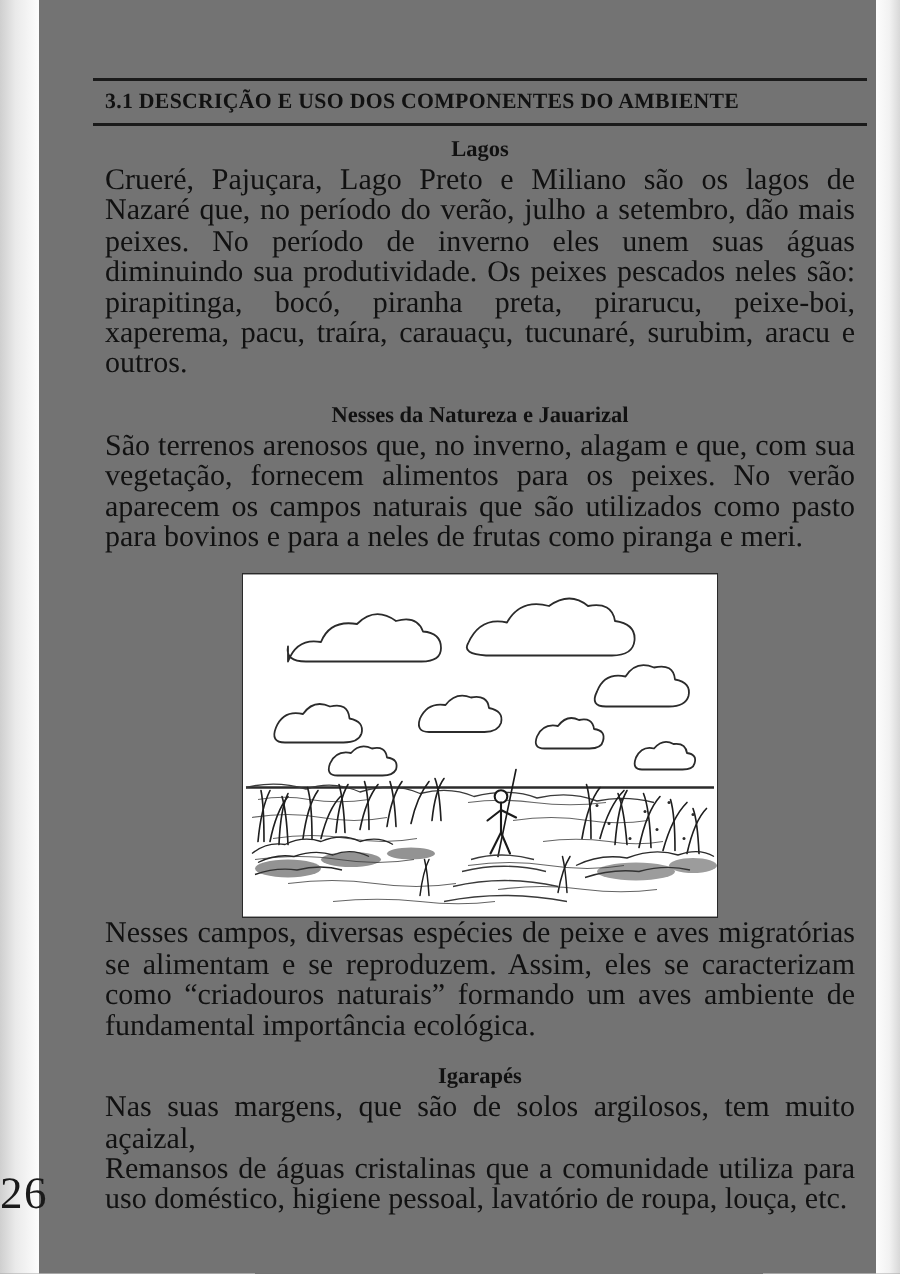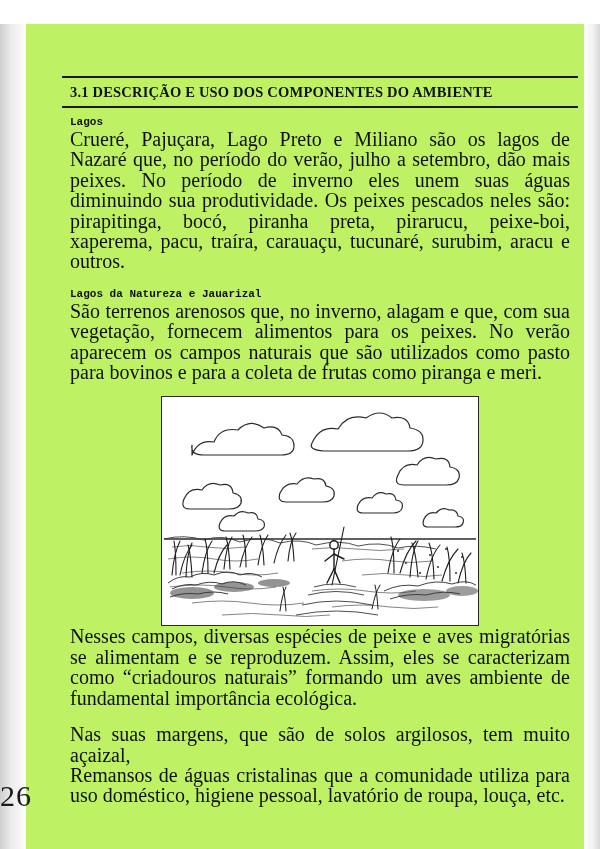--- a/index.html
+++ b/index.html
@@ -11,22 +11,21 @@
     width: 600px;
     height: 849px;
     font-family: "Liberation Serif", serif;
     color: #111;
     position: relative;
     overflow: hidden;
   }
   .page {
     position: absolute;
     inset: 0;
-    background: #bef264;
-    margin-top: 24px;
+    background: #737373;
   }
   
   .page::before {
     content: "";
     position: absolute;
     left: 0; top: 0; bottom: 0;
     width: 26px;
     background: linear-gradient(to right, #cfcfcf 0%, #eaeaea 40%, #fdfdfd 100%);
     pointer-events: none;
   }
@@ -69,24 +68,25 @@
   }
 
   .body-col {
     position: absolute;
     left: 8px;
     top: 92px;
     width: 500px;
   }
 
   h3.sub {
-    font-size: 11px;
+    font-size: 15px;
     font-weight: bold;
     margin: 0 0 1px 0;
-    font-family: Liberation Mono, monospace;
+    font-family: Liberation Serif, serif;
+    text-align: center;
   }
   p.para {
     font-size: 20px;
     line-height: 20.4px;
     margin: 0;
     text-align: justify;
     font-family: "Liberation Serif", serif;
   }
   .gap-lg { height: 16px; }
 
@@ -131,22 +131,22 @@
       <span class="bar-text">3.1 DESCRIÇÃO E USO DOS COMPONENTES DO AMBIENTE</span>
     </div>
 
     <div class="body-col">
 
       <h3 class="sub">Lagos</h3>
       <p class="para">Crueré, Pajuçara, Lago Preto e Miliano são os lagos de Nazaré que, no período do verão, julho a setembro, dão mais peixes. No período de inverno eles unem suas águas diminuindo sua produtividade. Os peixes pescados neles são: pirapitinga, bocó, piranha preta, pirarucu, peixe-boi, xaperema, pacu, traíra, carauaçu, tucunaré, surubim, aracu e outros.</p>
 
       <div class="gap-lg"></div>
 
-      <h3 class="sub">Lagos da Natureza e Jauarizal</h3>
-      <p class="para">São terrenos arenosos que, no inverno, alagam e que, com sua vegetação, fornecem alimentos para os peixes. No verão aparecem os campos naturais que são utilizados como pasto para bovinos e para a coleta de frutas como piranga e meri.</p>
+      <h3 class="sub">Nesses da Natureza e Jauarizal</h3>
+      <p class="para">São terrenos arenosos que, no inverno, alagam e que, com sua vegetação, fornecem alimentos para os peixes. No verão aparecem os campos naturais que são utilizados como pasto para bovinos e para a neles de frutas como piranga e meri.</p>
 
       <div class="figure-wrap">
         <div class="figure">
           <svg width="316" height="228" viewBox="0 0 316 228" xmlns="http://www.w3.org/2000/svg">
             <rect x="0" y="0" width="316" height="228" fill="#ffffff"></rect>
 
             <g stroke="#2b2b2b" stroke-width="1.2" fill="#ffffff" stroke-linecap="round" stroke-linejoin="round">
               <path d="M30 58 q6 -16 22 -13 q6 -15 24 -12 q12 -12 26 -2 q14 -4 18 7 q12 1 12 11 q0 9 -13 9 l-77 0 q-14 0 -12 -10 z"></path>
               <path d="M150 46 q8 -18 26 -14 q9 -16 28 -11 q14 -10 26 0 q16 -3 18 10 q14 2 13 13 q-1 10 -15 10 l-84 0 q-16 -1 -12 -8 z"></path>
               <path d="M236 78 q5 -13 19 -10 q7 -11 19 -6 q13 -3 14 8 q11 2 9 11 q-2 7 -13 7 l-42 0 q-11 0 -6 -10 z"></path>
@@ -263,20 +263,21 @@
                 <path d="M216 212 q-1 -16 -3 -24"></path>
             </g>
           </svg>
         </div>
       </div>
 
       <p class="para after-figure">Nesses campos, diversas espécies de peixe e aves migratórias se alimentam e se reproduzem. Assim, eles se caracterizam como “criadouros naturais” formando um aves ambiente de fundamental importância ecológica.</p>
 
       <div class="gap-lg"></div>
 
+      <h3 class="sub">Igarapés</h3>
       <p class="para">Nas suas margens, que são de solos argilosos, tem muito açaizal,</p>
       <p class="para">Remansos de águas cristalinas que a comunidade utiliza para uso doméstico, higiene pessoal, lavatório de roupa, louça, etc.</p>
 
     </div>
   </div>
 
   <div class="folio">26</div>
 </div>
 
 </body></html>

